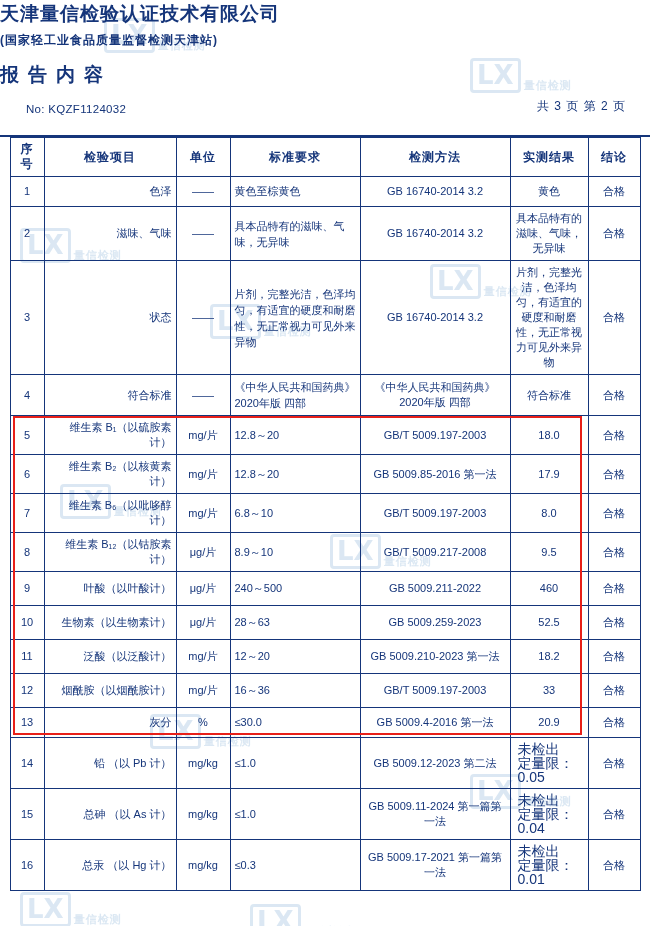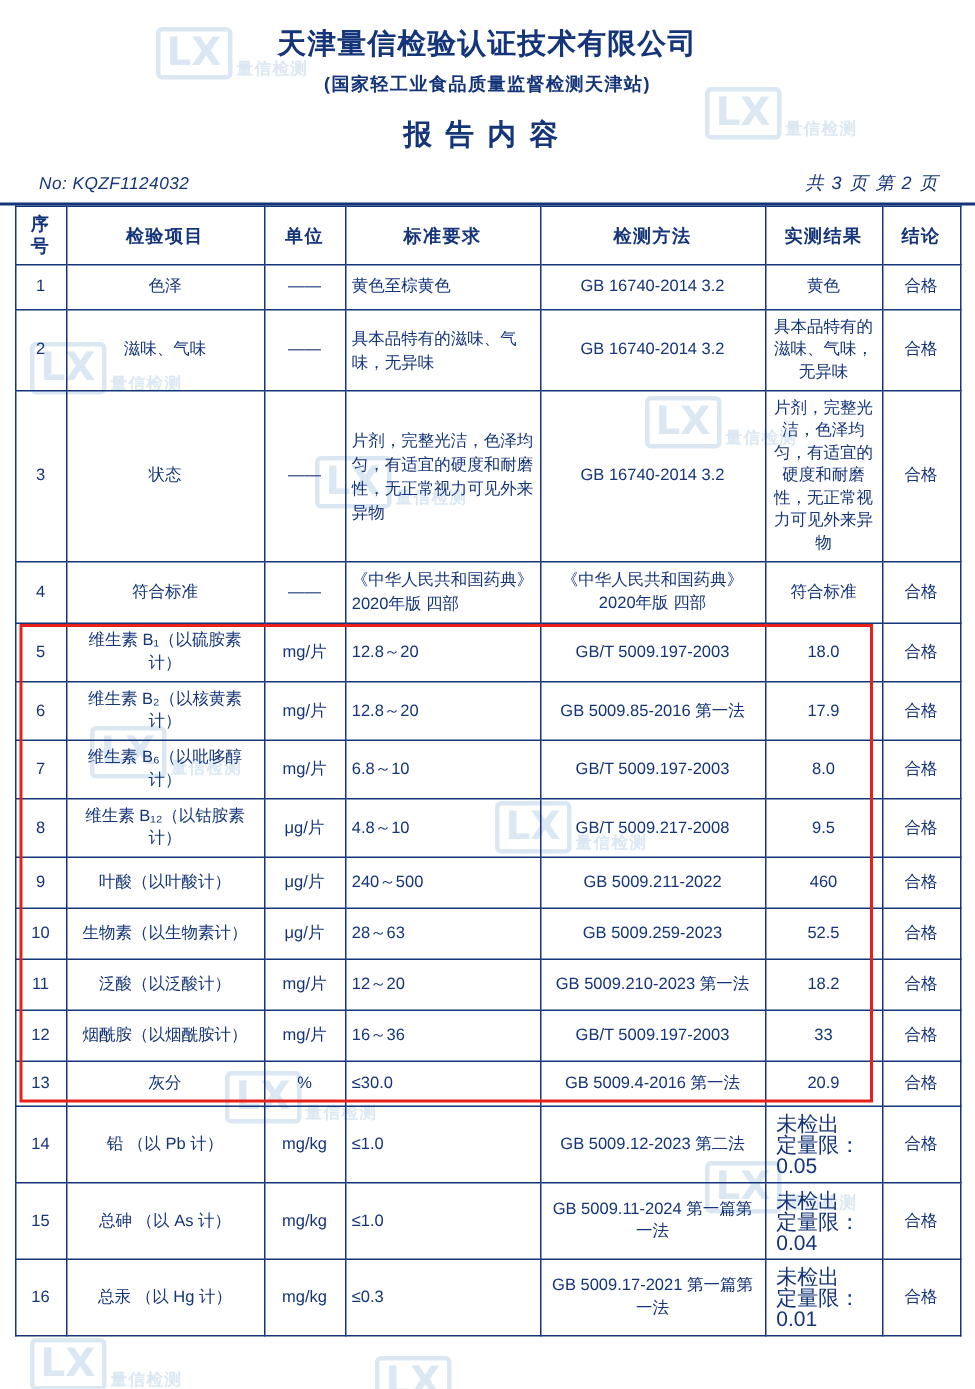--- a/index.html
+++ b/index.html
@@ -48,22 +48,21 @@
   }
 
   
   .page {
     position: relative;
     z-index: 2;
     padding: 0;
   }
 
   .header {
-    text-align: center;
-    padding-top: 16px;
+    text-align: left;
   }
   .title-1 {
     font-size: 19px;
     font-weight: bold;
     letter-spacing: 1px;
     line-height: 27px;
   }
   .title-2 {
     font-size: 12px;
     font-weight: bold;
@@ -73,24 +72,23 @@
   .title-3 {
     font-size: 19px;
     font-weight: bold;
     letter-spacing: 9px;
     line-height: 34px;
     padding-top: 4px;
   }
 
   .meta-row {
     display: flex;
-    align-items: center;
-    padding: 6px 24px 4px 26px;
+    align-items: flex-end;
+    padding: 6px 24px 20px 26px;
     font-size: 11.5px;
-    font-style: italic;
   }
   .meta-no {
     flex: 0 0 auto;
     letter-spacing: .3px;
   }
   .meta-pages {
     margin-left: auto;
     letter-spacing: 1px;
     font-size: 12px;
   }
@@ -125,21 +123,21 @@
   }
   col.c-no    { width: 34px; }
   col.c-item  { width: 132px; }
   col.c-unit  { width: 54px; }
   col.c-std   { width: 130px; }
   col.c-meth  { width: 150px; }
   col.c-res   { width: 78px; }
   col.c-conc  { width: 52px; }
 
   td.cno   { text-align: center; }
-  td.citem { text-align: center; padding-left: 8px; }
+  td.citem { text-align: right; padding-left: 8px; }
   td.cunit { text-align: center; font-size: 10px; }
   td.cstd  { text-align: left; padding-left: 8px; }
   td.cmeth { text-align: center; padding-left: 8px; }
   td.cres  { text-align: center; }
   td.cconc { text-align: center; }
 
   td.cres.leftish { text-align: left; padding-left: 7px; font-size: 14px; line-height: 14px; }
   td.cstd.tall  { line-height: 16px; }
 
   
@@ -294,21 +292,21 @@
         <td class="cstd">6.8～10</td>
         <td class="cmeth">GB/T 5009.197-2003</td>
         <td class="cres">8.0</td>
         <td class="cconc">合格</td>
       </tr>
 
       <tr style="height:38px;">
         <td class="cno">8</td>
         <td class="citem">维生素 B₁₂（以钴胺素计）</td>
         <td class="cunit">μg/片</td>
-        <td class="cstd">4.8～10</td>
+        <td class="cstd">8.9～10</td>
         <td class="cmeth">GB/T 5009.217-2008</td>
         <td class="cres">9.5</td>
         <td class="cconc">合格</td>
       </tr>
 
       <tr style="height:34px;">
         <td class="cno">9</td>
         <td class="citem">叶酸（以叶酸计）</td>
         <td class="cunit">μg/片</td>
         <td class="cstd">240～500</td>

